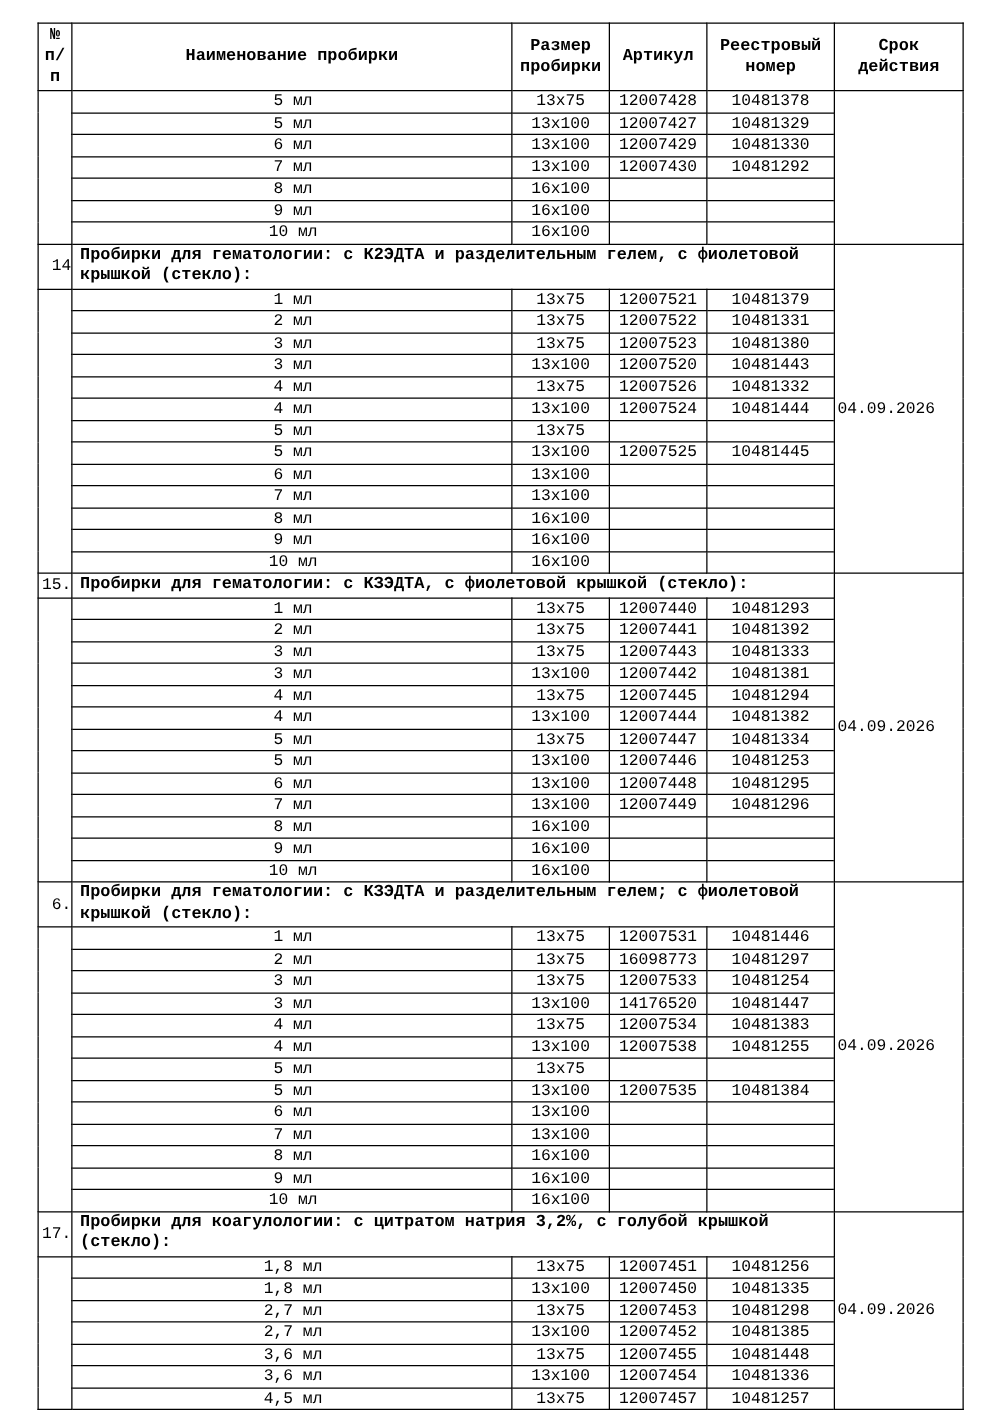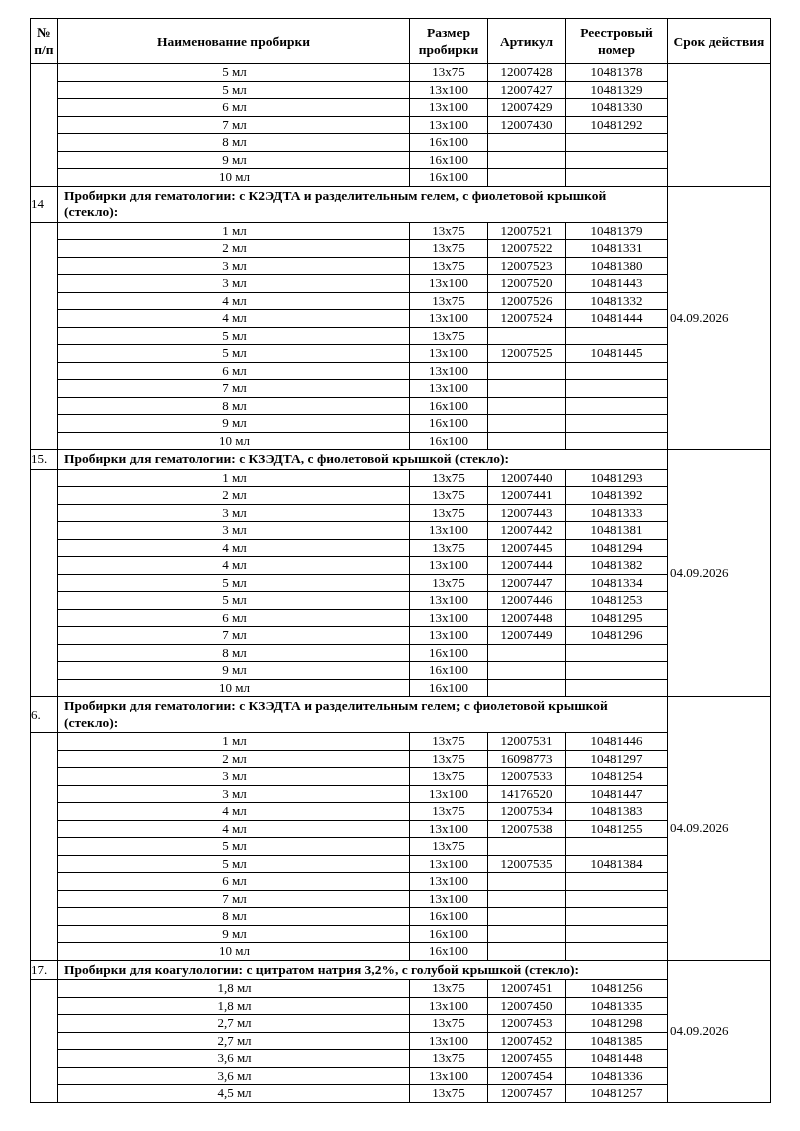--- a/index.html
+++ b/index.html
@@ -5,21 +5,21 @@
   html, body {
     margin: 0;
     padding: 0;
     background: #ffffff;
   }
   .page {
     position: relative;
     width: 652px;
     height: 1131px;
     background: #ffffff;
-    font-family: Liberation Serif, serif;
+    font-family: Liberation Mono, monospace;
     color: #000000;
   }
   table.doc-table {
     position: absolute;
     left: 30px;
     top: 18px;
     width: 740px;
     border-collapse: collapse;
     table-layout: fixed;
   }
@@ -36,21 +36,21 @@
     font-weight: bold;
     font-size: 13.5px;
     text-align: center;
     height: 42px;
     line-height: 17px;
     padding: 1px 2px;
   }
   tr.data-row td { height: 16.5px; }
   td.cell-name { text-align: center; padding-left: 4px; }
   td.cell-c { text-align: center; }
-  td.num-cell { text-align: left; padding: 0; }
+  td.num-cell { text-align: right; padding: 0; }
   td.sec-title {
     font-weight: bold;
     font-size: 13.5px;
     line-height: 16.5px;
     padding: 1px 6px;
   }
   td.validity-cell {
     text-align: left;
     vertical-align: middle;
     font-size: 13px;

